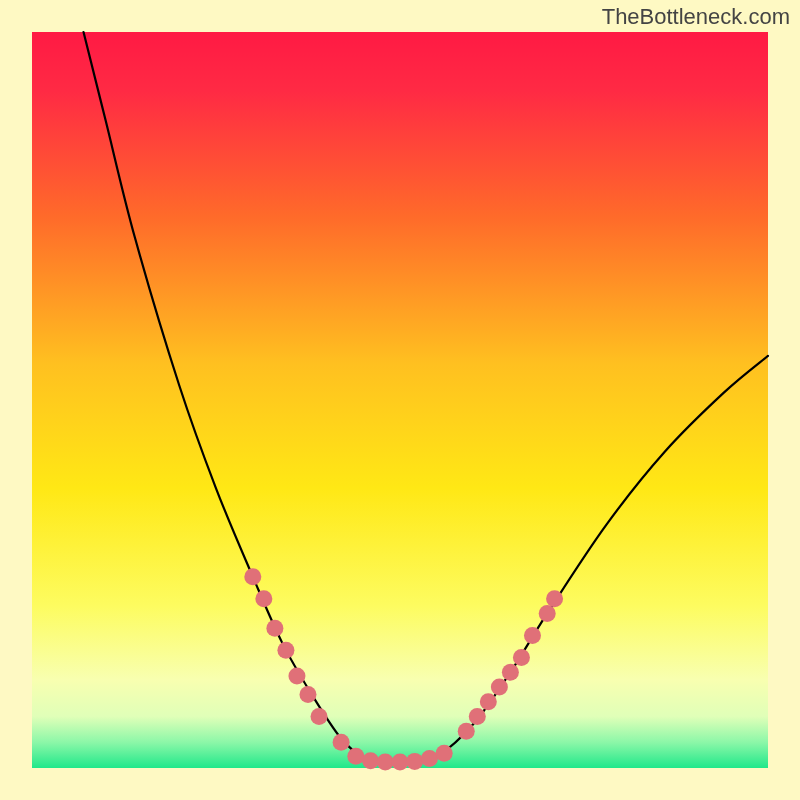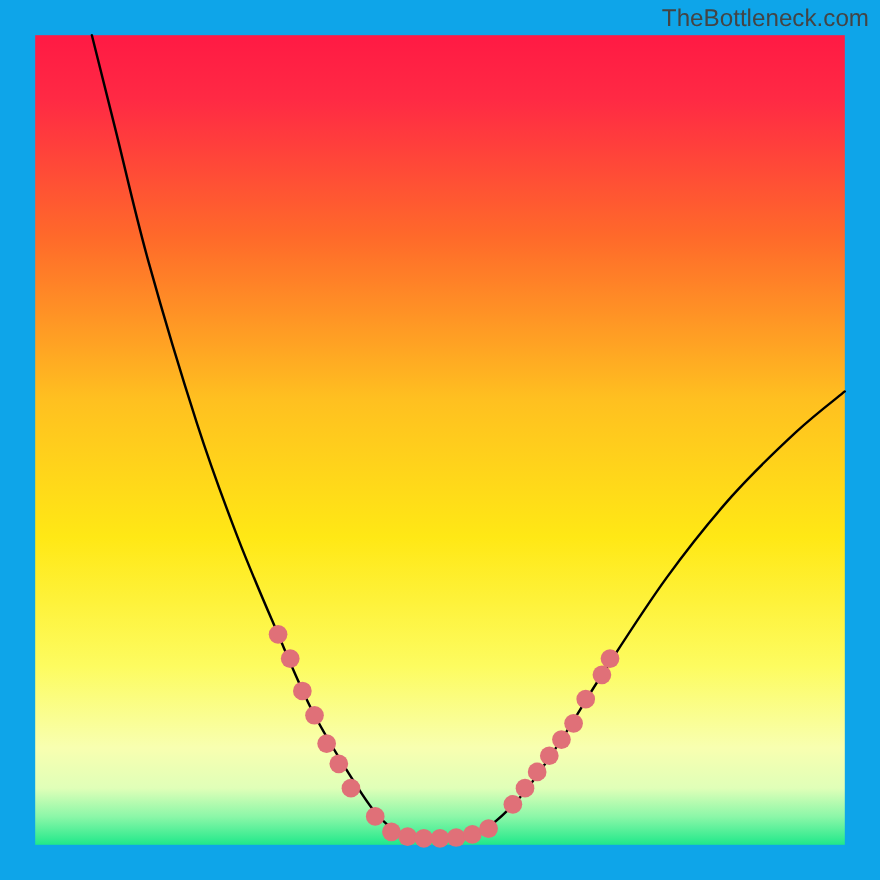--- a/index.html
+++ b/index.html
@@ -6,21 +6,21 @@
     margin: 0;
     padding: 0;
     width: 800px;
     height: 800px;
     overflow: hidden;
   }
   .container {
     width: 800px;
     height: 800px;
     position: relative;
-    background: #0ea5e9;
+    background: #fef9c3;
   }
   .watermark {
     position: absolute;
     top: 4px;
     right: 10px;
     font-family: Arial, Helvetica, sans-serif;
     font-size: 22px;
     color: #444;
     font-weight: 500;
     z-index: 5;

